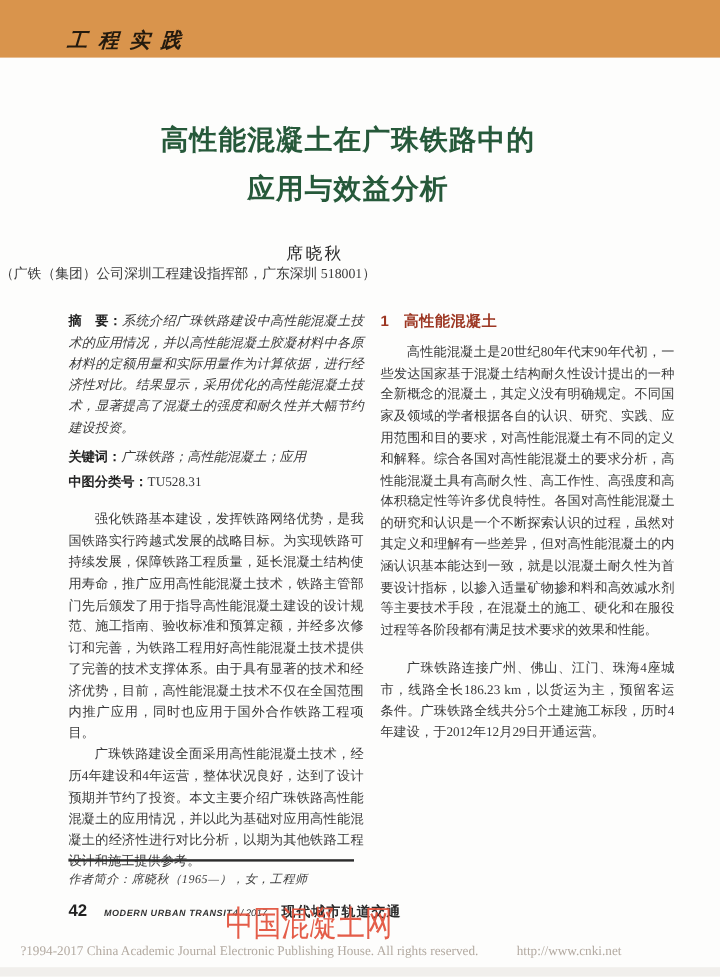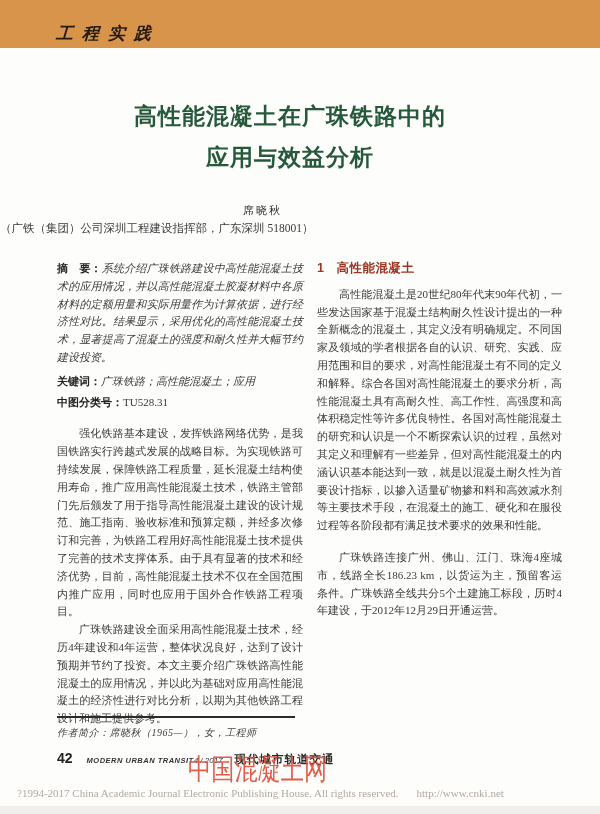--- a/index.html
+++ b/index.html
@@ -23,21 +23,21 @@
     transform:skewX(-3deg);
   }
 
   
   .title{
     position:absolute;left:0;top:96px;width:580px;
     text-align:center;font-weight:bold;color:#26593A;
     font-size:23px;line-height:41px;letter-spacing:1px;
     font-family:"Liberation Serif","DejaVu Serif",serif;
   }
-  .author{position:absolute;left:0;top:203px;width:525px;text-align:center;font-size:11px;color:#2e2e2e;letter-spacing:2px;}
+  .author{position:absolute;left:0;top:203px;width:525px;text-align:center;font-size:14px;color:#2e2e2e;letter-spacing:2px;}
   .affiliation{position:absolute;left:0;top:221px;width:600px;text-align:left;font-size:11.5px;color:#3a3a3a;}
 
   
   .col{position:absolute;top:260px;width:246px;font-size:11px;line-height:17.8px;text-align:justify;color:#3a3a3a;}
   .col-left{left:57px;}
   .col-right{left:317px;width:245px;}
 
   .kai{font-style:italic;}
   .meta-line{margin:0 0 3px 0;}
   .meta-label{font-family:"Liberation Sans","DejaVu Sans",sans-serif;font-weight:bold;font-style:normal;color:#222;}
@@ -76,21 +76,21 @@
     font-size:29px;color:#E2503A;letter-spacing:0px;
     transform:scaleX(0.8);transform-origin:left top;
     font-weight:normal;opacity:0.92;white-space:nowrap;
   }
 
   
   .copyright{
     position:absolute;left:17px;top:787px;width:570px;
     font-size:11px;color:#b3aaa1;white-space:nowrap;
   }
-  .copyright .url{margin-left:18px;}
+  .copyright .url{margin-left:32px;}
 
   .bottom-edge{position:absolute;left:0;top:806px;width:600px;height:8px;background:#f1efec;}
 </style>
 </head>
 <body>
 
 <div class="page">
 
   <div class="banner">
     <span class="banner-label">工程实践</span>

